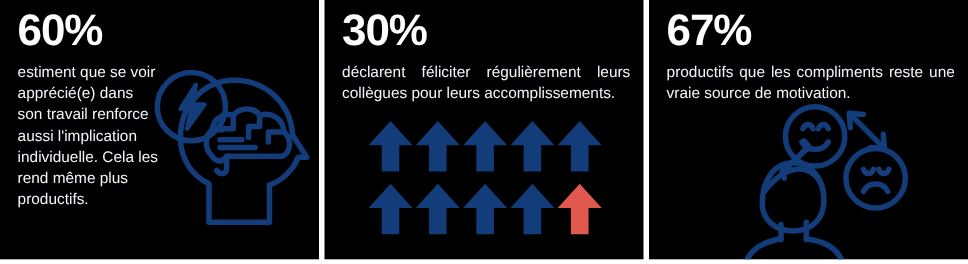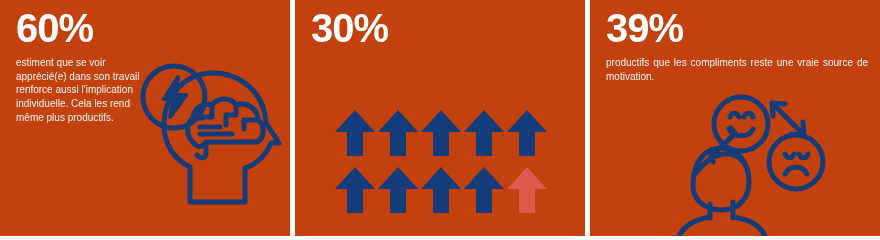--- a/index.html
+++ b/index.html
@@ -15,21 +15,21 @@
   }
   #infographic {
     width: 880px;
     height: 236px;
     display: flex;
     background: #ffffff;
   }
   .panel {
     position: relative;
     height: 236px;
-    background: #c2410c;
+    background: #000000;
     overflow: hidden;
     box-sizing: border-box;
     padding-left: 36px;
   }
   .panel-1 { width: 290px; }
   .gap { width: 5px; height: 236px; background: #ffffff; flex: 0 0 5px; }
   .panel-2 { width: 290px; }
   .panel-3 { width: 290px; }
 
   .pct {
@@ -39,21 +39,21 @@
     font-size: 40px;
     letter-spacing: -1px;
     line-height: 1;
     left: 16px;
     top: 8px;
     margin: 0;
   }
   .blurb {
     position: absolute;
     color: #f2f6fa;
-    font-size: 10px;
+    font-size: 14px;
     line-height: 1.37;
     margin: 0;
   }
   .blurb-narrow {
     left: 16px;
     top: 56px;
     width: 130px;
     text-align: left;
   }
   .blurb-wide {
@@ -103,20 +103,21 @@
 
         <path d="M66 87 L66 98 C66 104 60 104 57 100"></path>
       </svg>
     </div>
   </section>
 
   <div class="gap"></div>
 
   <section class="panel panel-2">
     <div class="pct">30%</div>
+    <p class="blurb blurb-wide">déclarent féliciter régulièrement leurs collègues pour leurs accomplissements.</p>
     <div class="art art-2">
       <svg width="210" height="105" viewBox="0 0 210 105" fill="#123C7A">
         <defs>
           <g id="uparrow">
             <path d="M20 0 L40 22 L28 22 L28 46 L12 46 L12 22 L0 22 Z"></path>
           </g>
         </defs>
 
         <use href="#uparrow" x="0" y="0"></use>
         <use href="#uparrow" x="43" y="0"></use>
@@ -129,21 +130,21 @@
         <use href="#uparrow" x="86" y="57"></use>
         <use href="#uparrow" x="129" y="57"></use>
         <use href="#uparrow" x="172" y="57" fill="#E0584E"></use>
       </svg>
     </div>
   </section>
 
   <div class="gap"></div>
 
   <section class="panel panel-3">
-    <div class="pct">39%</div>
+    <div class="pct">67%</div>
     <p class="blurb blurb-wide">productifs que les compliments reste une vraie source de motivation.</p>
     <div class="art art-3">
       <svg width="160" height="146" viewBox="0 0 160 146" fill="none" stroke="#123C7A" stroke-width="5" stroke-linecap="round" stroke-linejoin="round">
 
         <path d="M18 95 C18 72 30 58 46 58 C62 58 74 72 74 92
                  C74 108 64 120 46 120 C30 120 18 110 18 95 Z"></path>
 
         <path d="M20 84 C26 76 36 66 48 64 C60 62 70 70 73 82"></path>
 
         <path d="M35 114 L35 128 M58 112 L58 128"></path>

